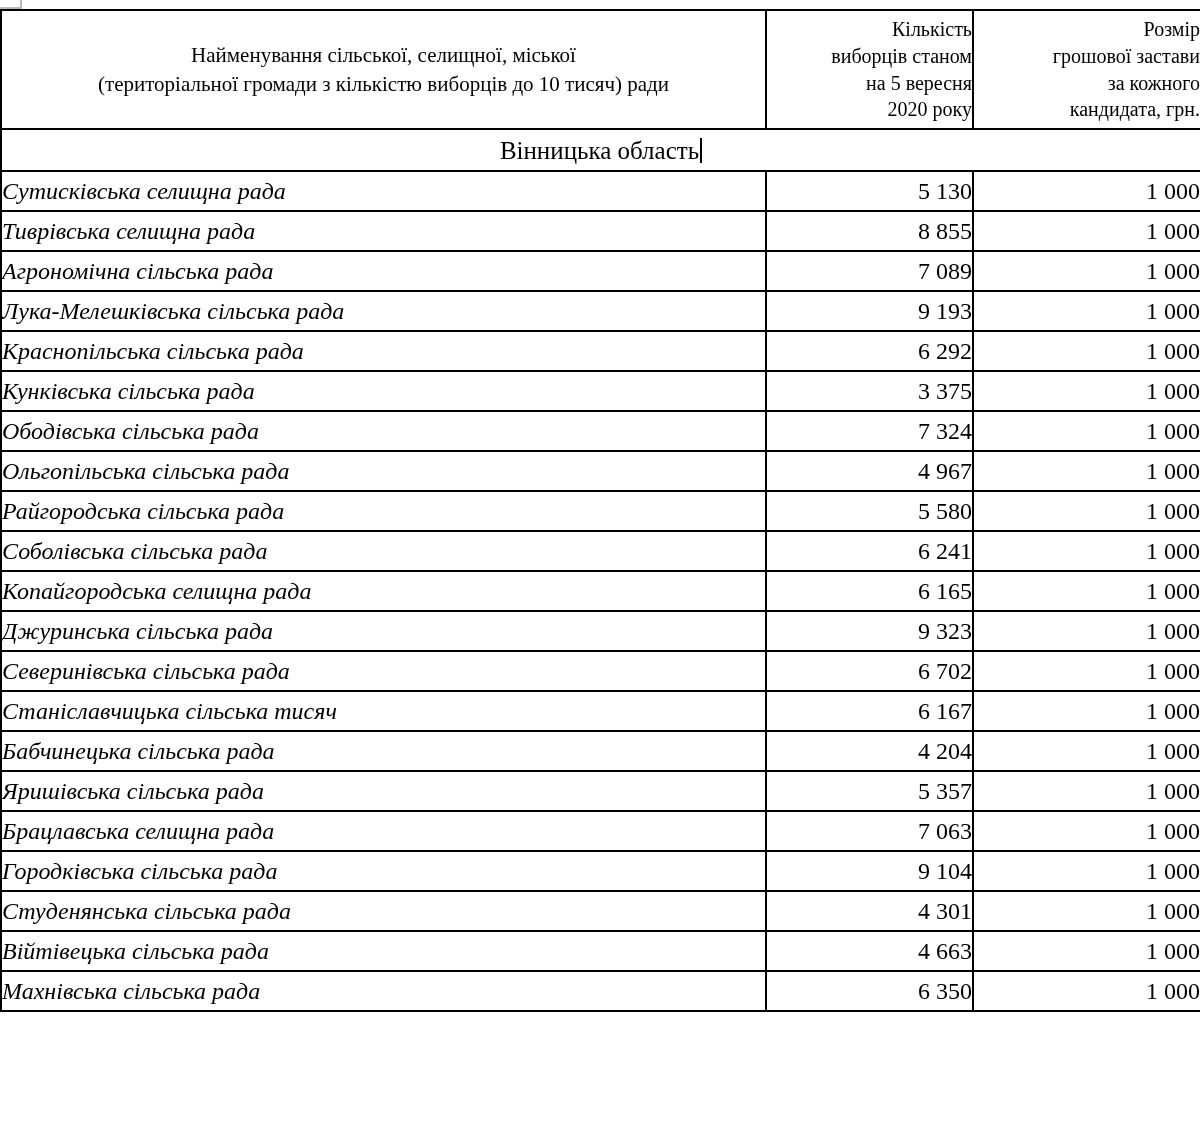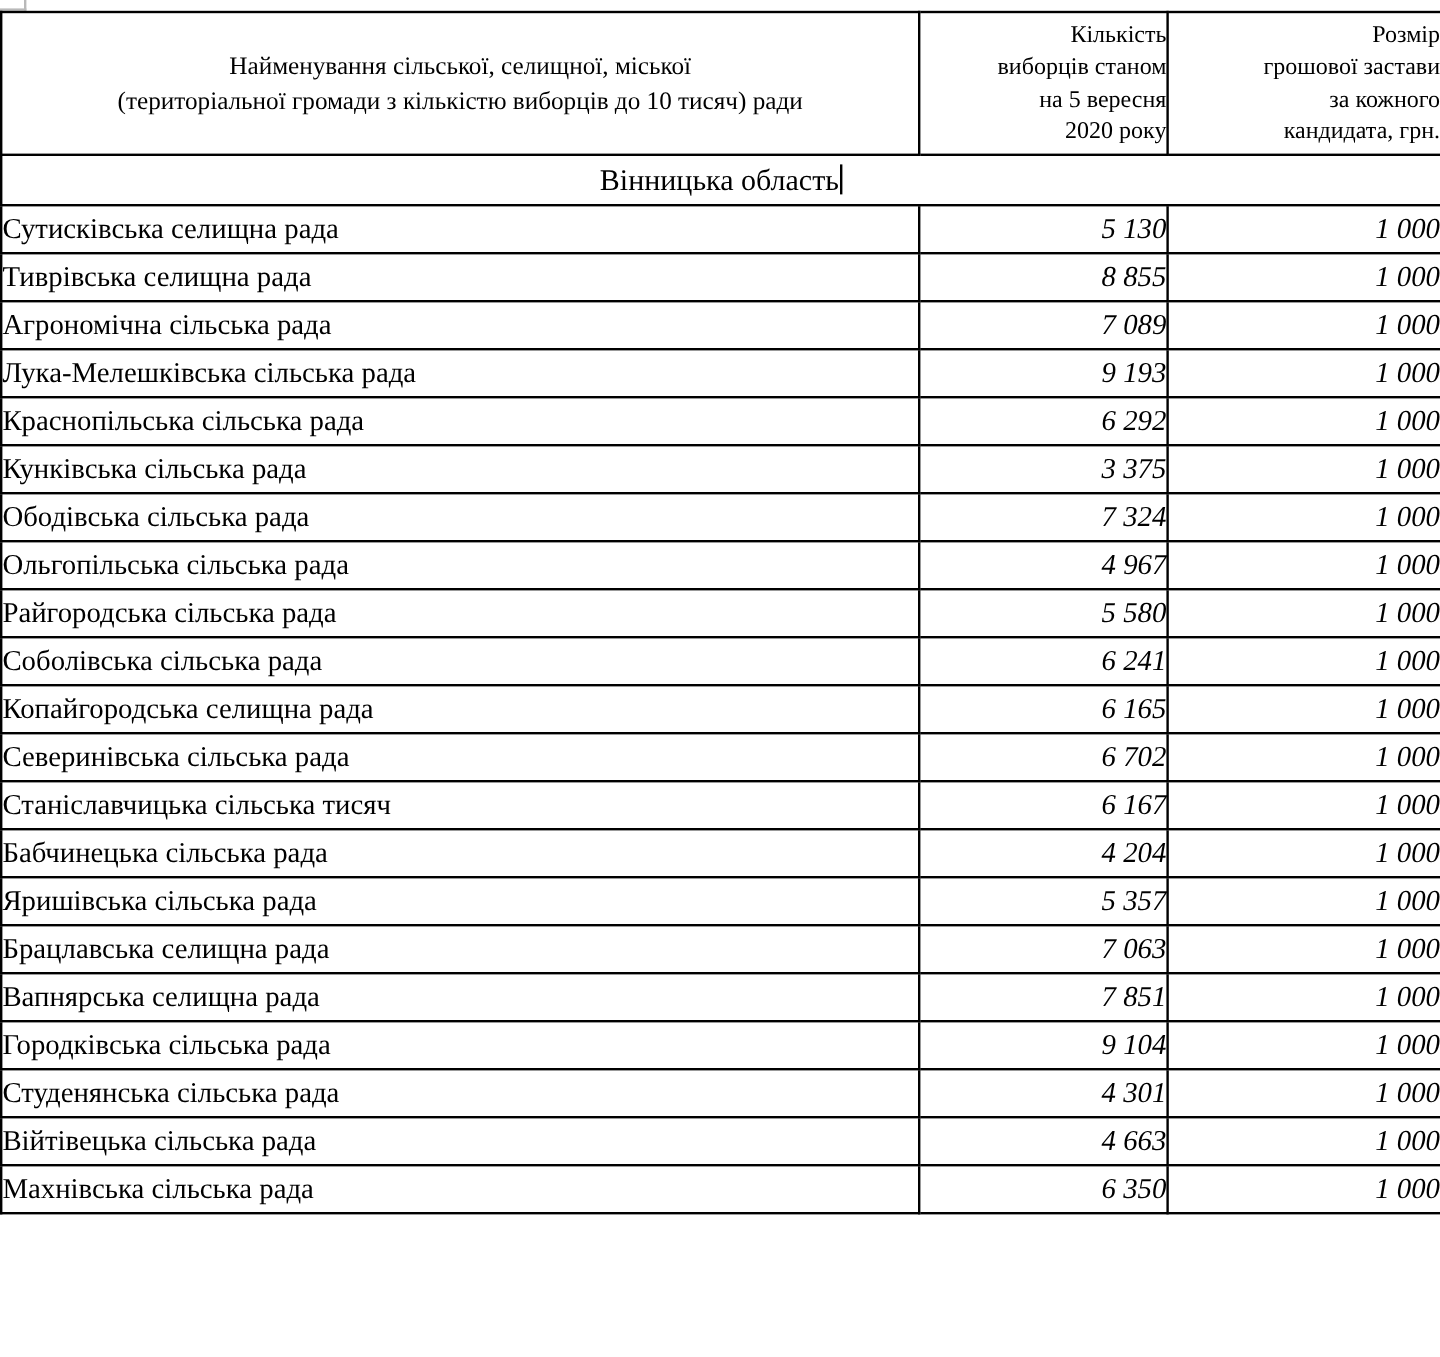--- a/index.html
+++ b/index.html
@@ -94,28 +94,28 @@
   
   tr.data-row td {
     height: 38px;
   }
   .cell-name {
     text-align: left;
     font-size: 24px;
     line-height: 1;
     padding: 0 6px 0 14px;
     white-space: nowrap;
+    font-style: italic;
   }
   .cell-num {
     text-align: right;
     font-size: 24px;
     line-height: 1;
     padding: 0 12px 0 6px;
     white-space: nowrap;
-    font-style: italic;
   }
 </style>
 </head>
 <body>
 
 <div class="corner-artifact"></div>
 
 <div class="sheet">
   <table class="doc-table">
     <colgroup>
@@ -199,20 +199,25 @@
           <td class="cell-name">Соболівська сільська рада</td>
           <td class="cell-num">6 241</td>
           <td class="cell-num">1 000</td>
         </tr>
         <tr class="data-row">
           <td class="cell-name">Копайгородська селищна рада</td>
           <td class="cell-num">6 165</td>
           <td class="cell-num">1 000</td>
         </tr>
         <tr class="data-row">
+          <td class="cell-name">Джуринська сільська рада</td>
+          <td class="cell-num">9 323</td>
+          <td class="cell-num">1 000</td>
+        </tr>
+        <tr class="data-row">
           <td class="cell-name">Северинівська сільська рада</td>
           <td class="cell-num">6 702</td>
           <td class="cell-num">1 000</td>
         </tr>
         <tr class="data-row">
           <td class="cell-name">Станіславчицька сільська тисяч</td>
           <td class="cell-num">6 167</td>
           <td class="cell-num">1 000</td>
         </tr>
         <tr class="data-row">
@@ -221,25 +226,20 @@
           <td class="cell-num">1 000</td>
         </tr>
         <tr class="data-row">
           <td class="cell-name">Яришівська сільська рада</td>
           <td class="cell-num">5 357</td>
           <td class="cell-num">1 000</td>
         </tr>
         <tr class="data-row">
           <td class="cell-name">Брацлавська селищна рада</td>
           <td class="cell-num">7 063</td>
-          <td class="cell-num">1 000</td>
-        </tr>
-        <tr class="data-row">
-          <td class="cell-name">Вапнярська селищна рада</td>
-          <td class="cell-num">7 851</td>
           <td class="cell-num">1 000</td>
         </tr>
         <tr class="data-row">
           <td class="cell-name">Городківська сільська рада</td>
           <td class="cell-num">9 104</td>
           <td class="cell-num">1 000</td>
         </tr>
         <tr class="data-row">
           <td class="cell-name">Студенянська сільська рада</td>
           <td class="cell-num">4 301</td>

